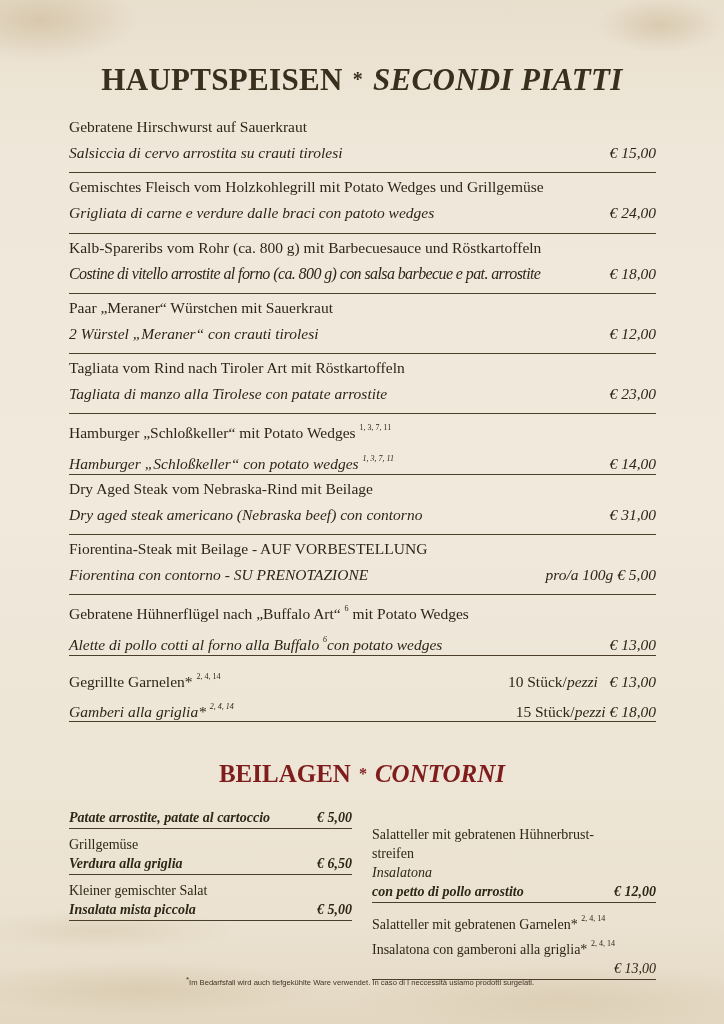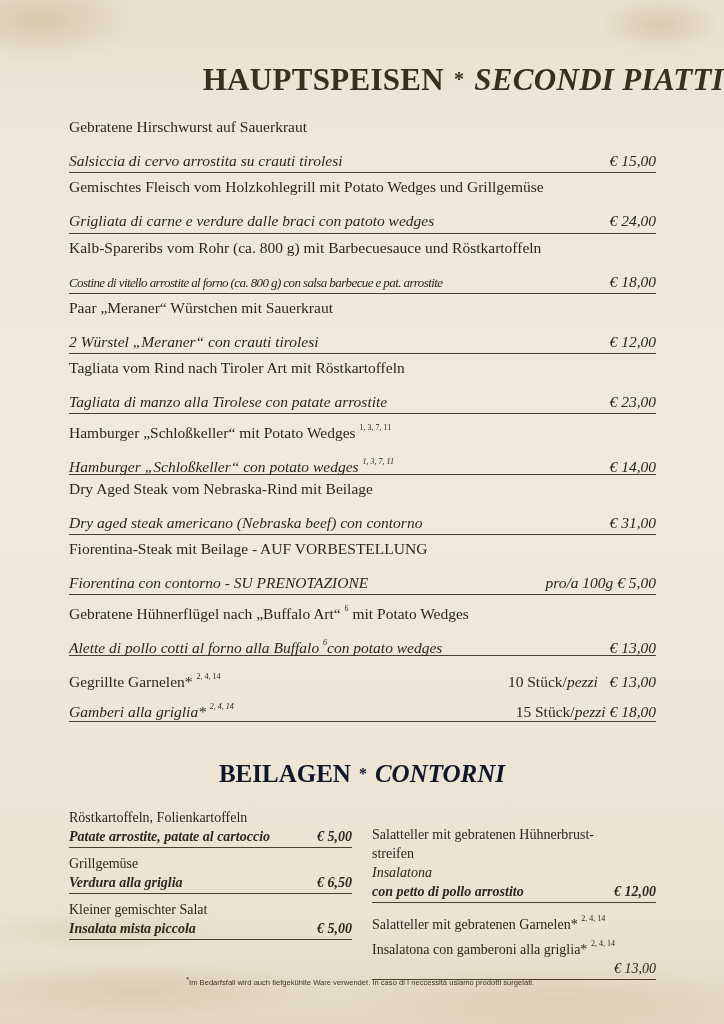--- a/index.html
+++ b/index.html
@@ -13,39 +13,39 @@
     position: absolute; inset: 0; pointer-events: none;
     background:
       radial-gradient(ellipse 140px 60px at 40px 20px, rgba(200,180,145,0.55), transparent 70%),
       radial-gradient(ellipse 90px 40px at 660px 25px, rgba(200,180,145,0.5), transparent 70%),
       radial-gradient(ellipse 260px 40px at 140px 990px, rgba(205,188,155,0.45), transparent 70%),
       radial-gradient(ellipse 300px 50px at 560px 1000px, rgba(205,188,155,0.35), transparent 70%),
       radial-gradient(ellipse 200px 30px at 100px 930px, rgba(205,188,155,0.35), transparent 70%),
       linear-gradient(180deg, #e9dfcd 0%, #efe8da 15%, #f0e9dc 50%, #ebe2d1 90%, #e3d7c1 100%);
   }
   .title {
-    position: absolute; left: 0; right: 0; top: 62px; text-align: right;
+    position: absolute; left: 0; right: 0; top: 62px; text-align: center;
     font-size: 31px; font-weight: bold; letter-spacing: 0.3px; color: #3a2f1c;
   }
   .title .it { font-style: italic; }
   .title .star { font-size: 20px; vertical-align: 4px; margin: 0 10px; }
 
   .menu { position: absolute; left: 69px; width: 587px; top: 113px; }
   .item { border-bottom: 1.6px solid #4b3f2b; padding-top: 3px; height: 60.3px; box-sizing: border-box; position: relative; }
   .item .de { font-size: 15.5px; line-height: 22px; margin-top: 0; white-space: nowrap; }
   .item .it-row { display: flex; justify-content: space-between; align-items: baseline; font-size: 15.5px; line-height: 22px; margin-top: 4px; }
   .item .it-text { font-style: italic; white-space: nowrap; }
-  .item .price { font-style: italic; white-space: nowrap; margin-top: 8px; }
+  .item .price { font-style: italic; white-space: nowrap; }
   .item .it-text.narrow { letter-spacing: -0.5px; }
   sup { font-size: 8px; vertical-align: 8px; }
   .row2 { display:flex; justify-content: space-between; align-items: baseline; font-size: 15.5px; line-height: 22px; }
 
   .sub-title {
     position: absolute; left: 0; right: 0; top: 760px; text-align: center;
-    font-size: 25px; font-weight: bold; color: #0f172a;
+    font-size: 25px; font-weight: bold; color: #7f1d1d;
   }
   .sub-title .it { font-style: italic; }
   .sub-title .star { font-size: 16px; vertical-align: 3px; margin: 0 8px; }
 
   .col { position: absolute; top: 806px; font-size: 14px; line-height: 19px; }
   .col.left { left: 69px; width: 283px; }
   .col.right { left: 372px; width: 284px; margin-top: 20px; }
   .side { border-bottom: 1.6px solid #4b3f2b; padding: 2px 0 1px; margin-bottom: 4px; }
   .side .line { display: flex; justify-content: space-between; align-items: center; font-weight: bold; }
   .side .i { font-style: italic; }
@@ -76,21 +76,21 @@
   <div class="item">
     <div class="de">Gemischtes Fleisch vom Holzkohlegrill mit Potato Wedges und Grillgemüse</div>
     <div class="it-row">
         <span class="it-text">Grigliata di carne e verdure dalle braci con patoto wedges</span>
         <span class="price">€ 24,00</span>
       </div>
   </div>
   <div class="item">
     <div class="de">Kalb-Spareribs vom Rohr (ca. 800 g) mit Barbecuesauce und Röstkartoffeln</div>
     <div class="it-row">
-        <span class="it-text narrow" style="font-size:13px;letter-spacing:-0.6px;">Costine di vitello arrostite al forno (ca. 800 g) con salsa barbecue e pat. arrostite</span>
+        <span class="it-text narrow" style="font-size:16px;letter-spacing:-0.6px;">Costine di vitello arrostite al forno (ca. 800 g) con salsa barbecue e pat. arrostite</span>
         <span class="price">€ 18,00</span>
       </div>
   </div>
   <div class="item">
     <div class="de">Paar „Meraner“ Würstchen mit Sauerkraut</div>
     <div class="it-row">
         <span class="it-text">2 Würstel „Meraner“ con crauti tirolesi</span>
         <span class="price">€ 12,00</span>
       </div>
   </div>
@@ -140,21 +140,20 @@
     </div>
   </div>
 </div>
 
 <h2 class="sub-title" style="margin:0;">
   <span>BEILAGEN</span><span class="star">*</span><span class="it">CONTORNI</span>
 </h2>
 
 <div class="col left">
   <div class="side">
-    <div>Röstkartoffeln, Folienkartoffeln</div>
     <div class="line">
         <span class="i">Patate arrostite, patate al cartoccio</span>
         <span class="p">€ 5,00</span>
       </div>
   </div>
   <div class="side">
     <div>Grillgemüse</div>
     <div class="line">
         <span class="i">Verdura alla griglia</span>
         <span class="p">€ 6,50</span>

